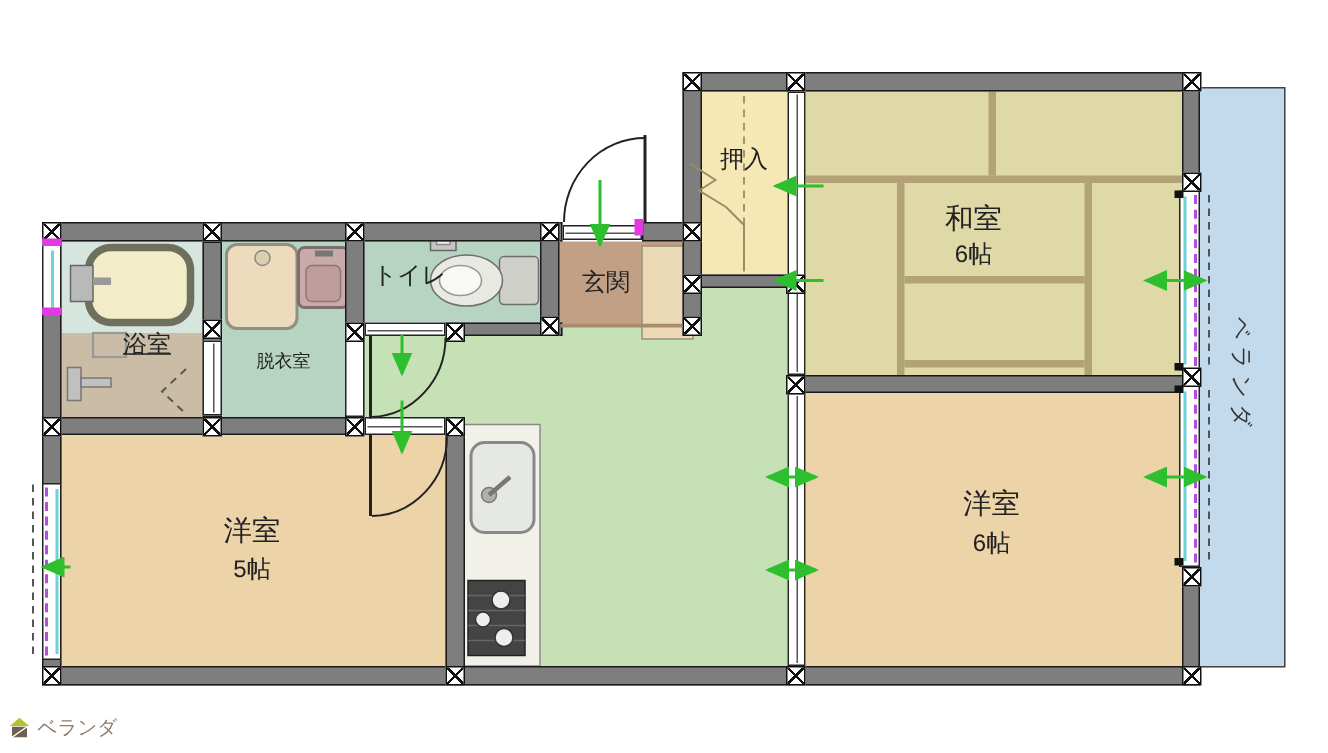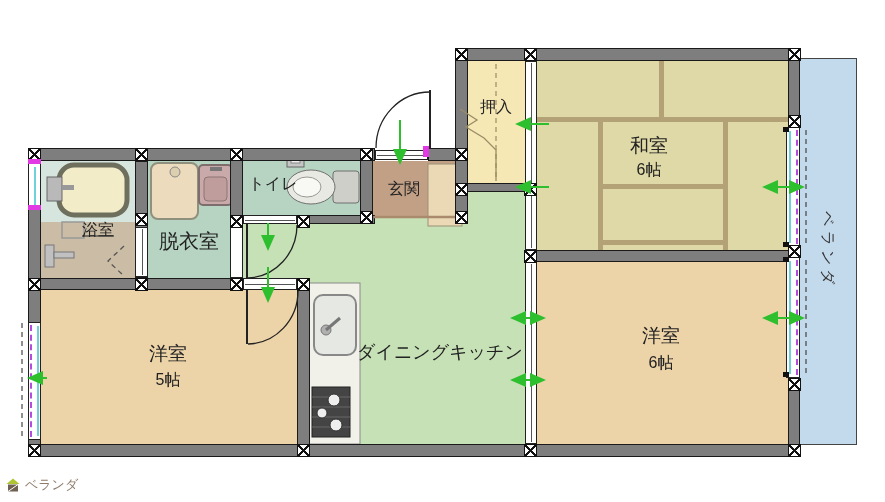--- a/index.html
+++ b/index.html
@@ -197,27 +197,26 @@
     <rect x="423" y="146" width="6" height="11" fill="#e23ae2"></rect>
     <rect x="28" y="159" width="13" height="5" fill="#e23ae2"></rect>
     <rect x="28" y="205" width="13" height="5" fill="#e23ae2"></rect>
     <rect x="783" y="127" width="6" height="5" fill="#111"></rect>
     <rect x="783" y="242" width="6" height="5" fill="#111"></rect>
     <rect x="783" y="257" width="6" height="5" fill="#111"></rect>
     <rect x="783" y="372" width="6" height="5" fill="#111"></rect>
   </svg>
 
   <div class="lbl" style="left:98px;top:230px;font-size:16px;text-decoration:underline;">浴室</div>
-  <div class="lbl" style="left:189px;top:241px;font-size:20px;">脱衣室</div>
+  <div class="lbl" style="left:189px;top:241px;font-size:12px;">脱衣室</div>
   <div class="lbl" style="left:273px;top:184px;font-size:16px;">トイレ</div>
   <div class="lbl" style="left:404px;top:189px;font-size:16px;text-align:right;">玄関</div>
   <div class="lbl" style="left:496px;top:107px;font-size:16px;">押入</div>
   <div class="lbl" style="left:649px;top:146px;font-size:19px;">和室</div>
   <div class="lbl" style="left:649px;top:170px;font-size:16px;">6帖</div>
-  <div class="lbl" style="left:440px;top:352px;font-size:18px;">ダイニングキッチン</div>
   <div class="lbl" style="left:168px;top:354px;font-size:19px;">洋室</div>
   <div class="lbl" style="left:168px;top:380px;font-size:16px;">5帖</div>
   <div class="lbl" style="left:661px;top:336px;font-size:19px;">洋室</div>
   <div class="lbl" style="left:661px;top:363px;font-size:16px;">6帖</div>
   <div class="lbl vert" style="left:827px;top:250px;font-size:15px;">ベランダ</div>
 
   <div id="logo">
     <svg width="14" height="14" viewBox="0 0 14 14">
       <polygon points="7,0.5 13.5,6 0.5,6" fill="#aec431"></polygon>
       <rect x="2" y="6.5" width="10" height="7" fill="#6f6152"></rect>

